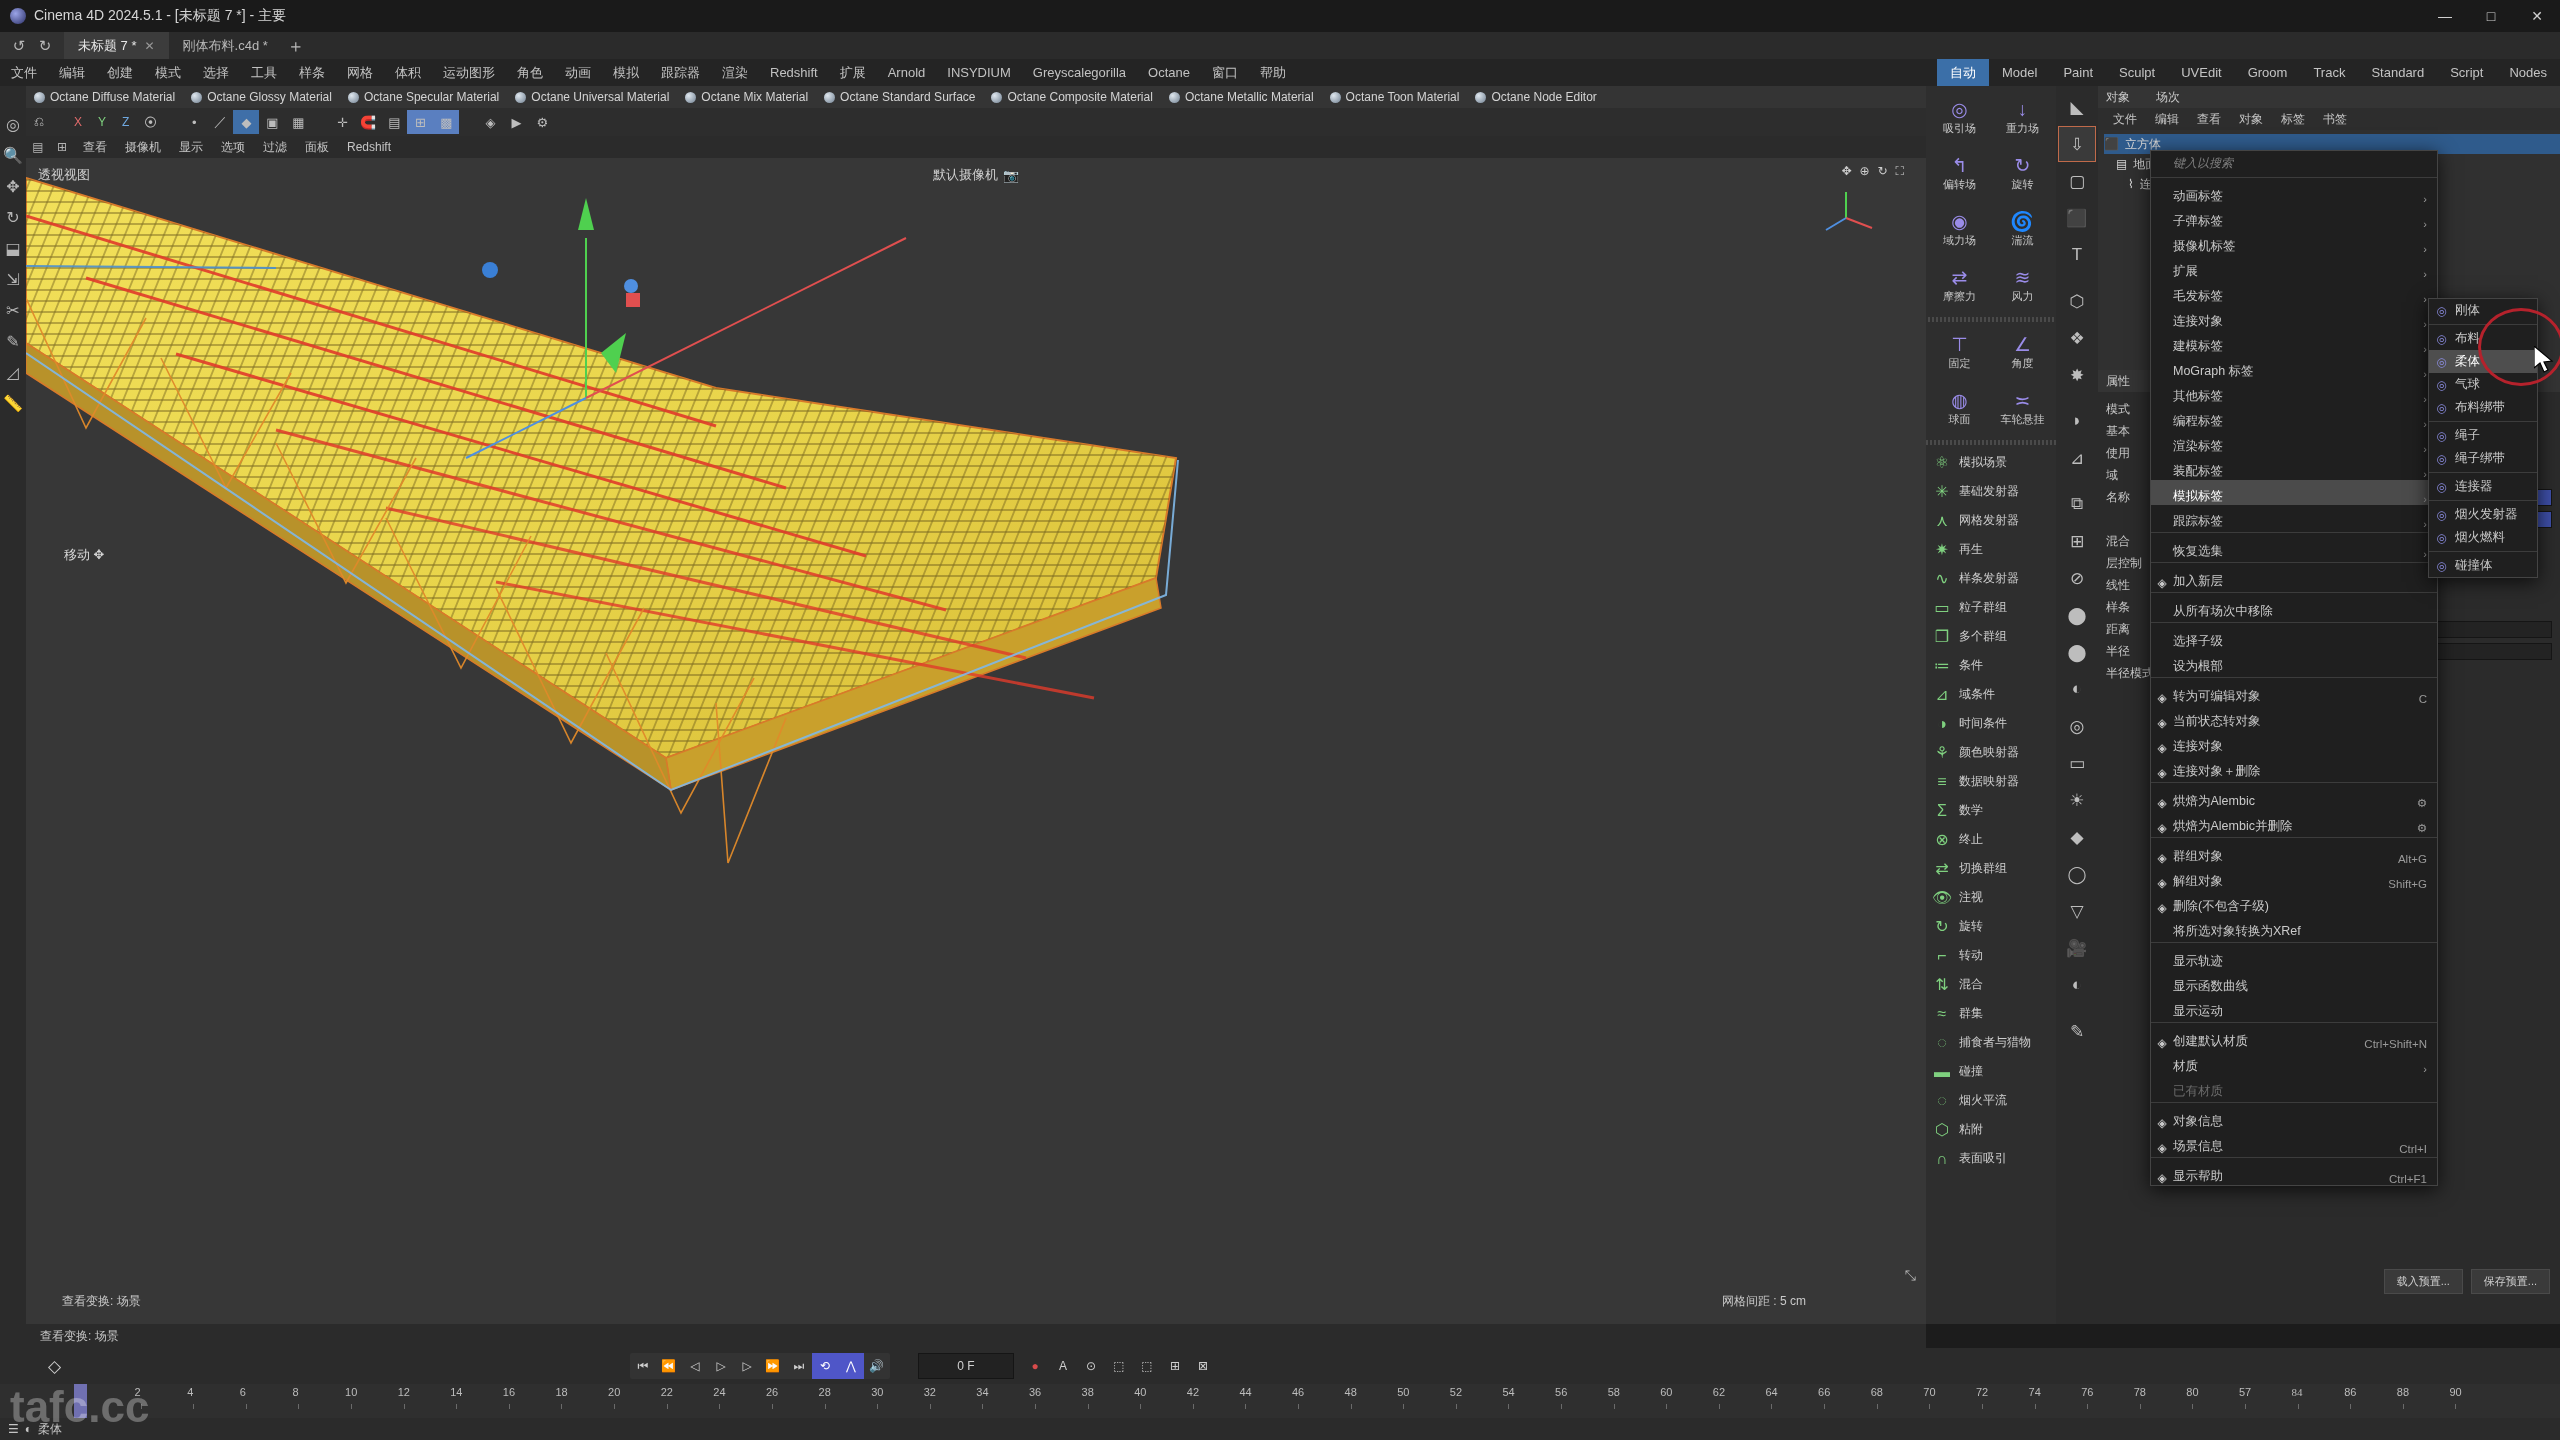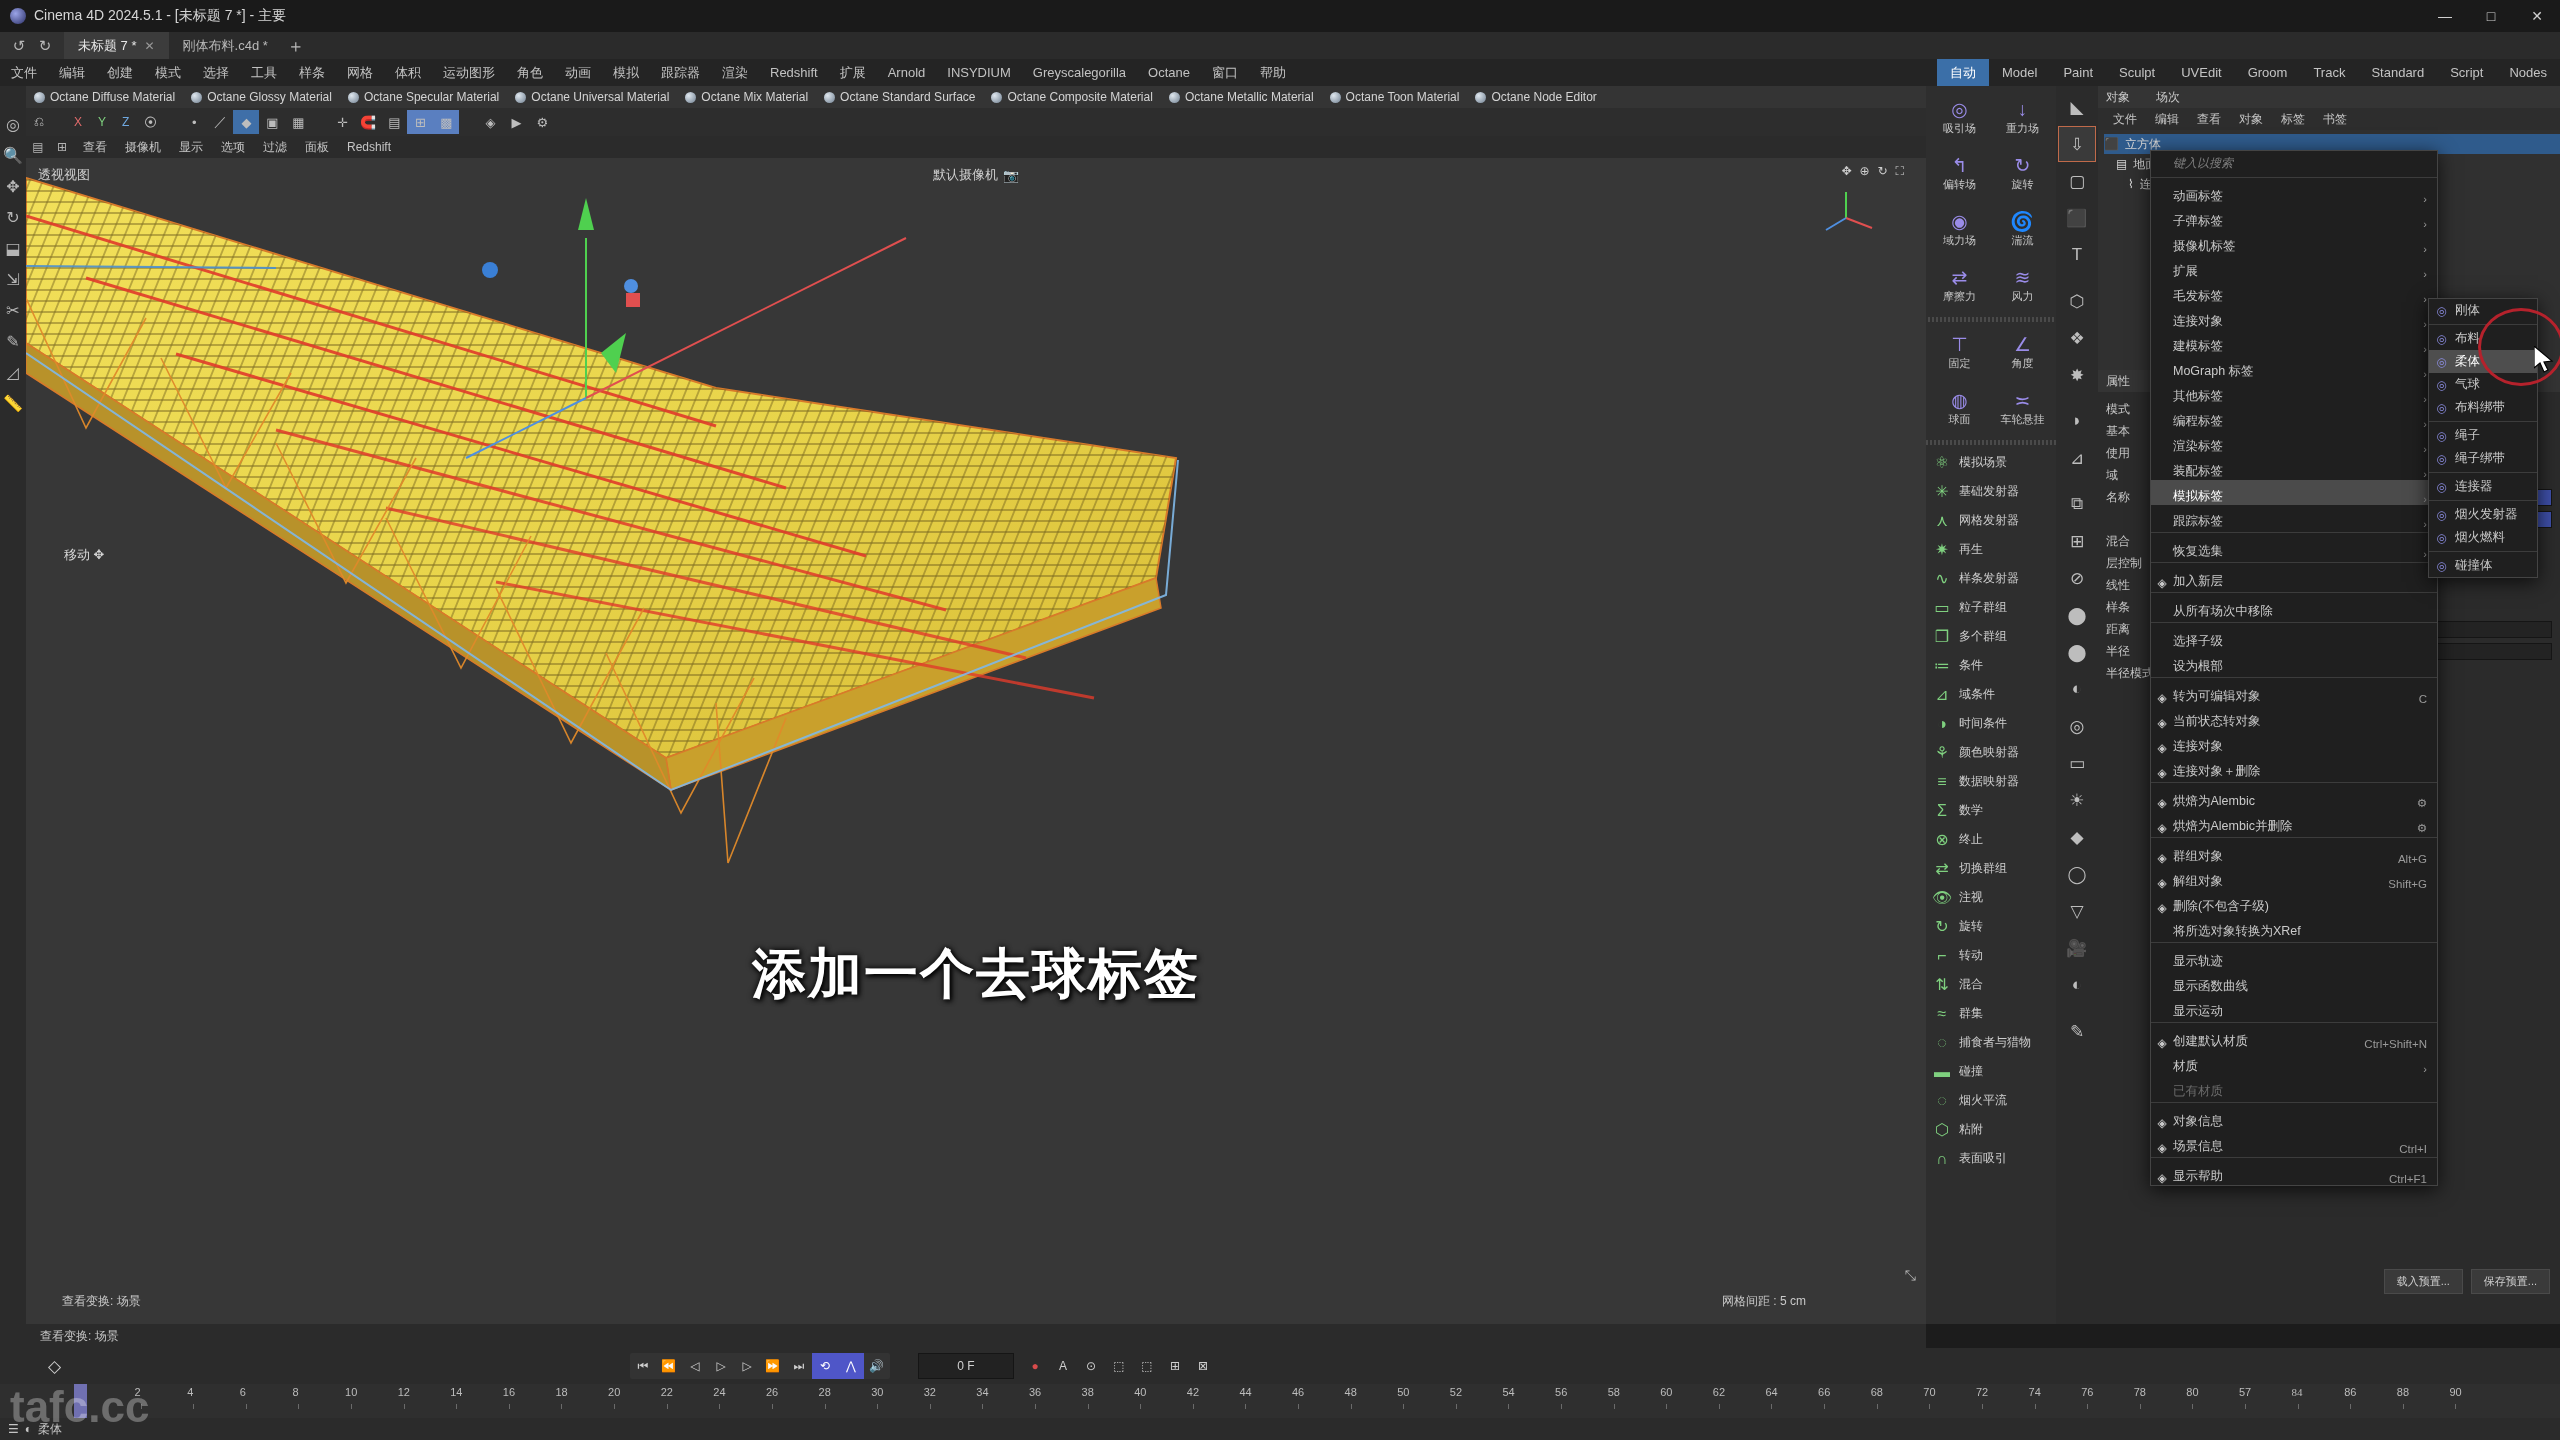--- a/index.html
+++ b/index.html
@@ -378,21 +378,20 @@
     <div class="vp-navico">
       <span>✥</span>
       <span>⊕</span>
       <span>↻</span>
       <span>⛶</span>
     </div>
     <div class="vp-axis"></div>
     <div class="vp-move">
       <span>移动</span> ✥
     </div>
-    <div class="subtitle">添加一个去球标签</div>
     <div class="vp-bl">查看变换: 场景</div>
     <div class="vp-br">网格间距 : 5 cm</div>
     <div class="vp-corner">⤡</div>
   </div>
 
   <div class="simpanel">
     <div class="sim-grid" id="simgrid">
         <div class="sim-cell">
           <div class="gl">◎</div>
           <div class="lb2">吸引场</div>

